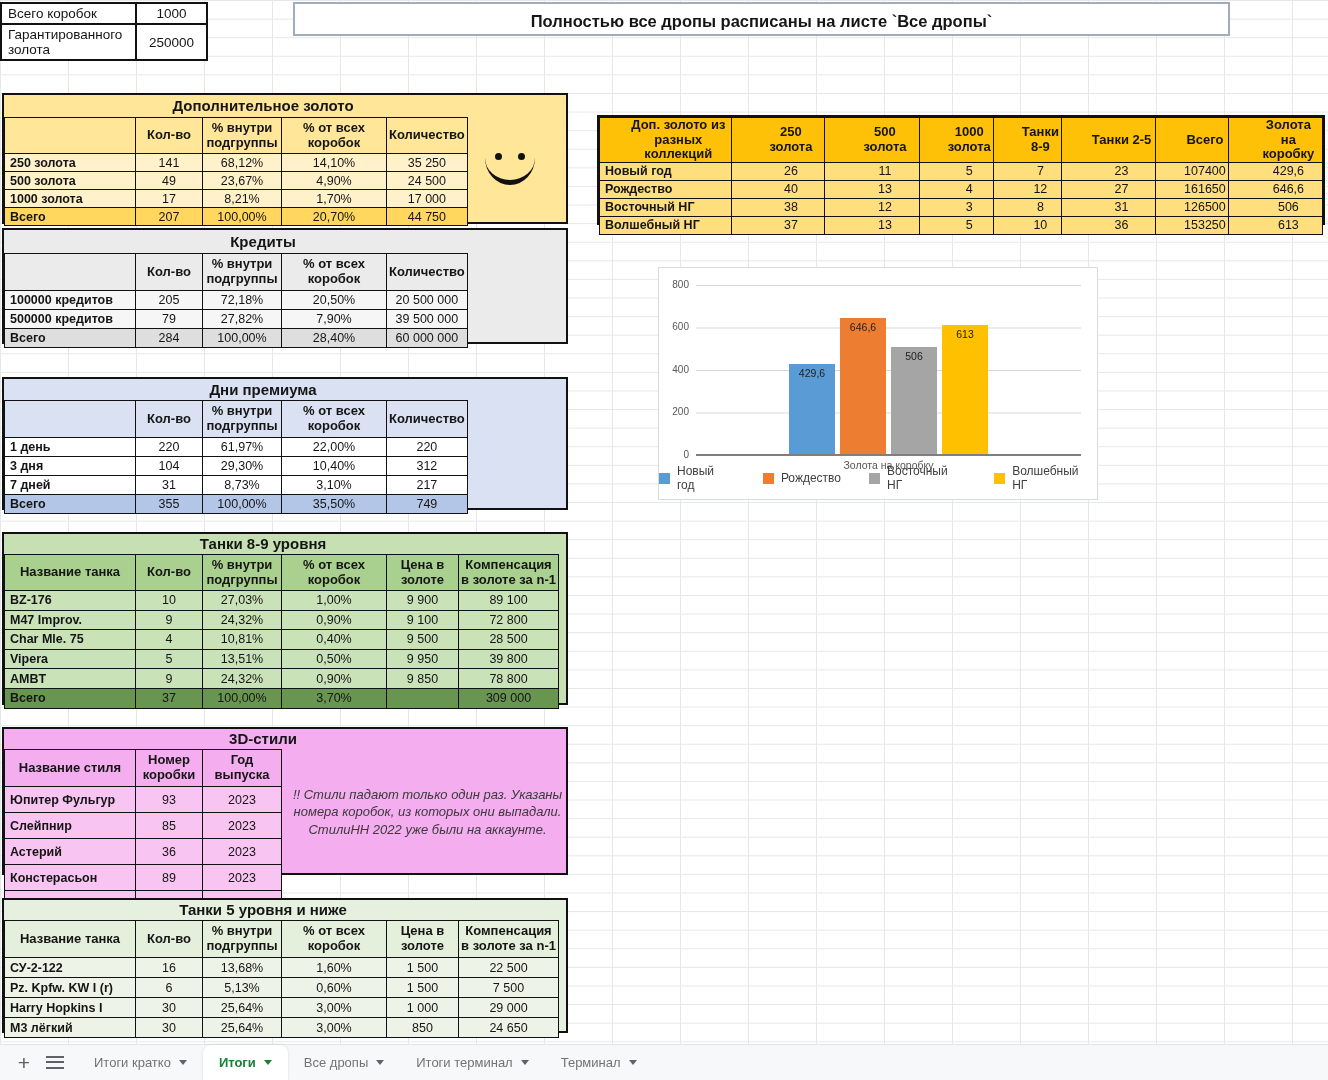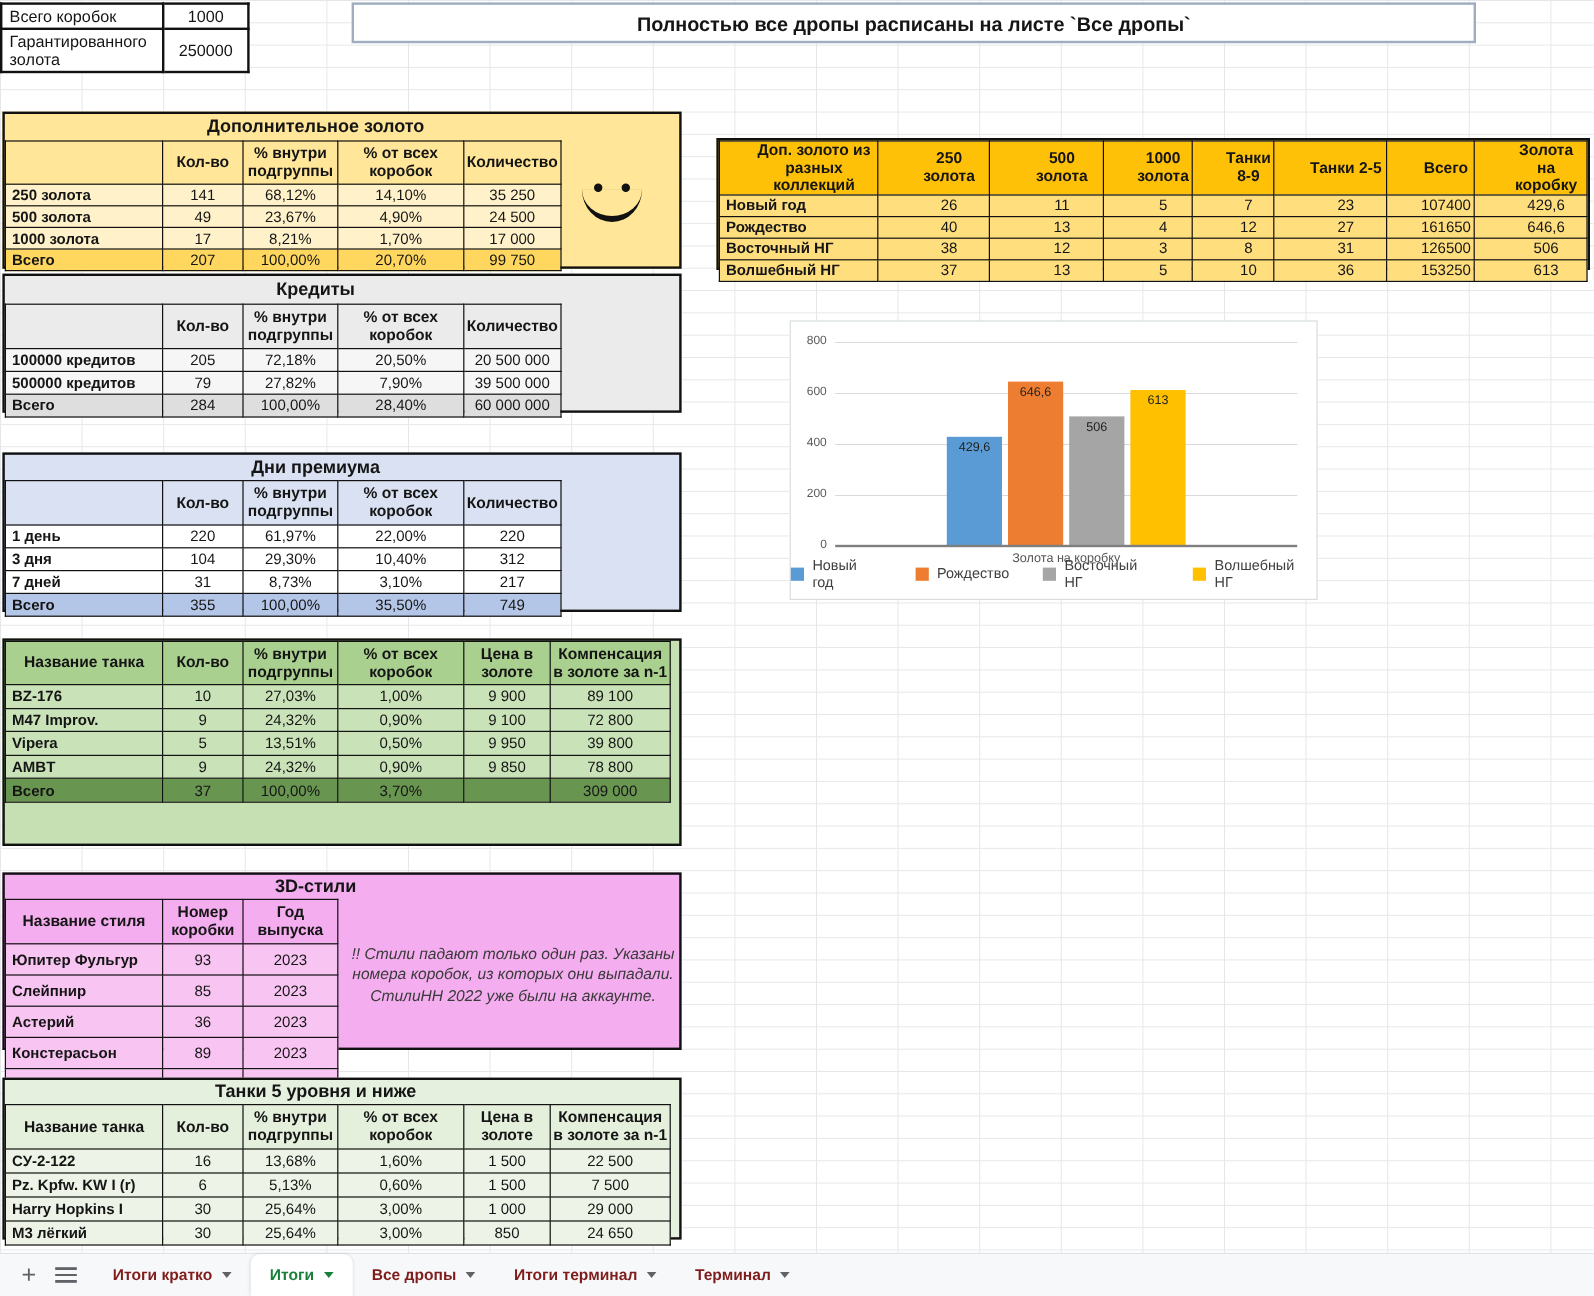--- a/index.html
+++ b/index.html
@@ -92,21 +92,21 @@
   .legend{position:absolute;left:0;bottom:7px;width:100%;display:flex;justify-content:center;gap:28px;}
   .lgi{display:flex;align-items:center;gap:7px;font-size:12px;color:#404040;}
   .sw{width:11px;height:11px;display:inline-block;}
   
   .tabbar{position:absolute;left:0;top:1044px;width:1328px;height:36px;background:#F7F8F9;
     border-top:1px solid #E1E4E7;box-sizing:border-box;display:flex;align-items:stretch;}
   .plusic{width:24px;margin:0 6px 0 12px;align-self:center;font-size:21px;color:#5f6368;
     text-align:center;line-height:24px;cursor:pointer;}
   .menuic{width:18px;height:13px;align-self:center;margin:0 14px 0 4px;
     background:repeating-linear-gradient(#5f6368 0 2px,transparent 2px 5.5px);cursor:pointer;}
-  .tab{display:flex;align-items:center;gap:8px;padding:0 16px;font-size:13px;color:#7f1d1d;cursor:pointer;font-weight:bold;}
+  .tab{display:flex;align-items:center;gap:8px;padding:0 16px;font-size:13px;color:#737373;cursor:pointer;}
   .tab.active{background:#fff;color:#188038;font-weight:700;border-radius:8px 8px 0 0;
     box-shadow:0 0 3px rgba(0,0,0,.12);}
   .caret{width:0;height:0;border-left:4px solid transparent;border-right:4px solid transparent;
     border-top:5px solid #5f6368;}
   .tab.active .caret{border-top-color:#188038;}
 </style>
 </head>
 <body>
 
 <div class="sheet">
@@ -163,21 +163,21 @@
         <td>17</td>
         <td>8,21%</td>
         <td>1,70%</td>
         <td>17 000</td>
       </tr>
       <tr class="tt">
         <td class="lb">Всего</td>
         <td>207</td>
         <td>100,00%</td>
         <td>20,70%</td>
-        <td>99 750</td>
+        <td>44 750</td>
       </tr>
     </tbody>
       </table>
     <div>
       <div class="eye" style="left:491px;top:58px;"></div>
       <div class="eye" style="left:514px;top:58px;"></div>
       <div class="smile" style="left:481px;top:63px;"></div>
     </div>
   </section>
 
@@ -378,20 +378,21 @@
         <td>355</td>
         <td>100,00%</td>
         <td>35,50%</td>
         <td>749</td>
       </tr>
     </tbody>
       </table>
   </section>
 
   <section class="block t89">
+    <div class="bt">Танки 8-9 уровня</div>
     <table class="tb">
       <colgroup>
           <col style="width:131px">
           <col style="width:67px">
           <col style="width:79px">
           <col style="width:105px">
           <col style="width:72px">
           <col style="width:100px">
         </colgroup>
       <tbody>
@@ -411,20 +412,28 @@
         <td>9 900</td>
         <td>89 100</td>
       </tr>
       <tr>
         <td class="lb">M47 Improv.</td>
         <td>9</td>
         <td>24,32%</td>
         <td>0,90%</td>
         <td>9 100</td>
         <td>72 800</td>
+      </tr>
+      <tr>
+        <td class="lb">Char Mle. 75</td>
+        <td>4</td>
+        <td>10,81%</td>
+        <td>0,40%</td>
+        <td>9 500</td>
+        <td>28 500</td>
       </tr>
       <tr>
         <td class="lb">Vipera</td>
         <td>5</td>
         <td>13,51%</td>
         <td>0,50%</td>
         <td>9 950</td>
         <td>39 800</td>
       </tr>
       <tr>

